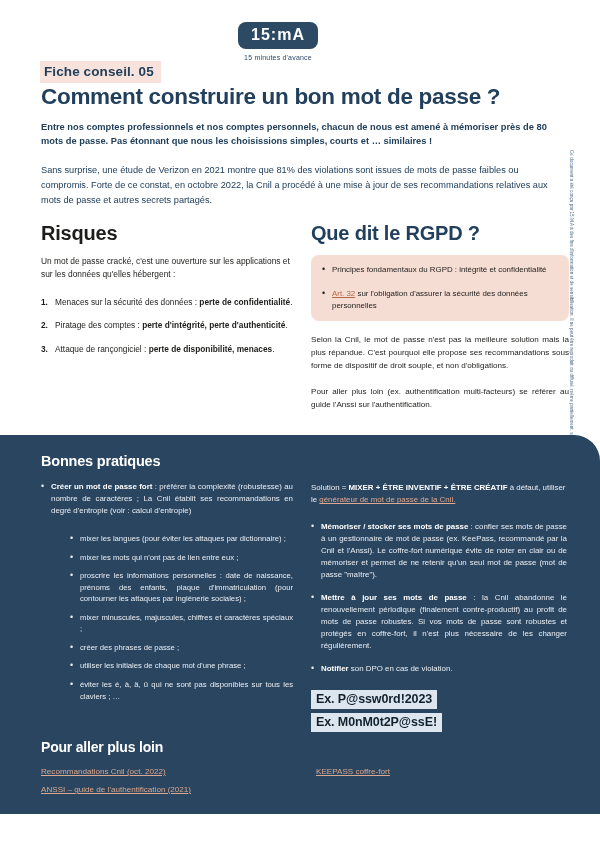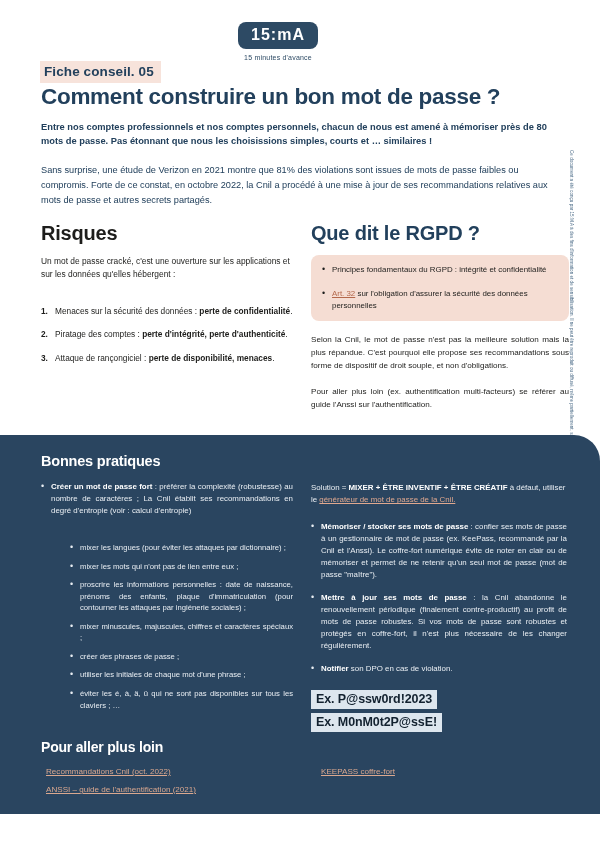--- a/index.html
+++ b/index.html
@@ -71,21 +71,21 @@
   
   .col-left  { position: absolute; left: 41px; top: 222px; width: 258px; }
   .col-right { position: absolute; left: 311px; top: 222px; width: 258px; }
 
   h2.sec {
     font-size: 20px; font-weight: bold; color: #1d1d1b;
     margin-bottom: 10px; letter-spacing: -.2px;
   }
   h2.sec.navy { color: #22405c; }
 
-  .risk-lead { font-size: 8.4px; line-height: 1.5; color: #1d1d1b; margin-bottom: 26px; }
+  .risk-lead { font-size: 8.4px; line-height: 1.5; color: #1d1d1b; margin-bottom: 17px; }
   ol.risks { list-style: none; }
   ol.risks li {
     font-size: 8.3px; line-height: 1.35; color: #1d1d1b;
     margin-bottom: 12px; padding-left: 14px; position: relative;
   }
   ol.risks li .num {
     position: absolute; left: 0; top: 0; font-weight: bold;
   }
   ol.risks li b { font-weight: bold; }
 
@@ -129,21 +129,21 @@
   ul.bp > li {
     position: relative; padding-left: 10px;
     font-size: 7.9px; line-height: 1.52; color: #e9eef3;
     margin-bottom: 11px; text-align: justify;
   }
   ul.bp > li::before {
     content: "•"; position: absolute; left: 0; top: -1px; font-size: 9px; color: #e9eef3;
   }
   ul.bp > li b { font-weight: bold; color: #ffffff; }
 
-  ul.sub { list-style: none; margin-top: 25px; padding-left: 19px; }
+  ul.sub { list-style: none; margin-top: 16px; padding-left: 19px; }
   ul.sub li {
     position: relative; padding-left: 10px;
     font-size: 7.7px; line-height: 1.5; color: #e9eef3;
     margin-bottom: 7px; text-align: justify;
   }
   ul.sub li::before {
     content: "•"; position: absolute; left: 0; top: -1px; font-size: 9px;
   }
 
   .solution-line {
@@ -162,21 +162,21 @@
   }
   .ex-wrap { margin-top: 10px; }
   .ex-wrap .example + .example { margin-top: 4px; }
 
   
   .footer { position: absolute; left: 41px; top: 304px; width: 520px; }
   .footer h3 {
     font-size: 14px; font-weight: bold; color: #ffffff;
     margin-bottom: 12px; letter-spacing: -.2px;
   }
-  .footer-cols { display: flex; justify-content: flex-end; }
+  .footer-cols { display: flex; }
   .fcol1 { width: 275px; }
   .fcol2 { width: 240px; }
   .footer a {
     display: block; font-size: 8.1px; color: #dba88f;
     text-decoration: underline; margin-bottom: 9px;
   }
 </style>
 </head>
 <body>
 

